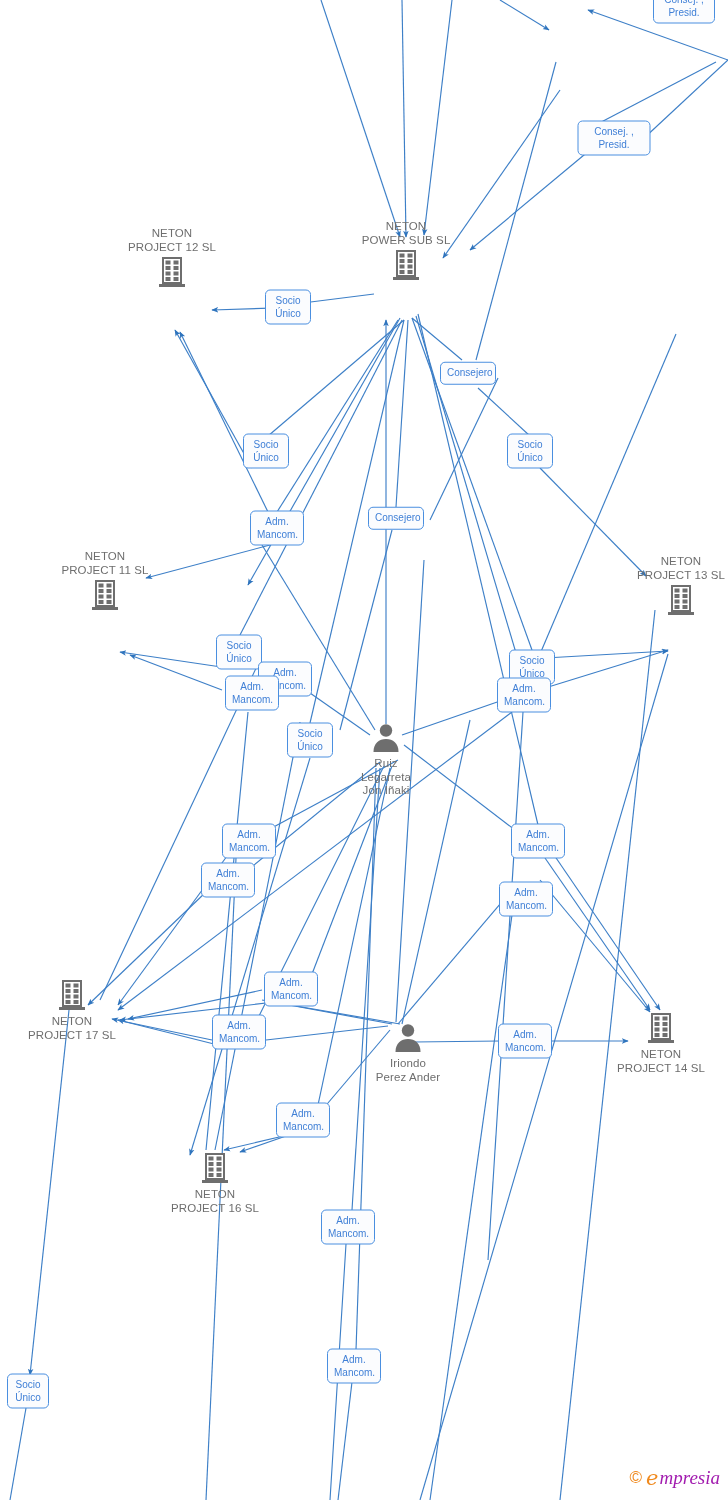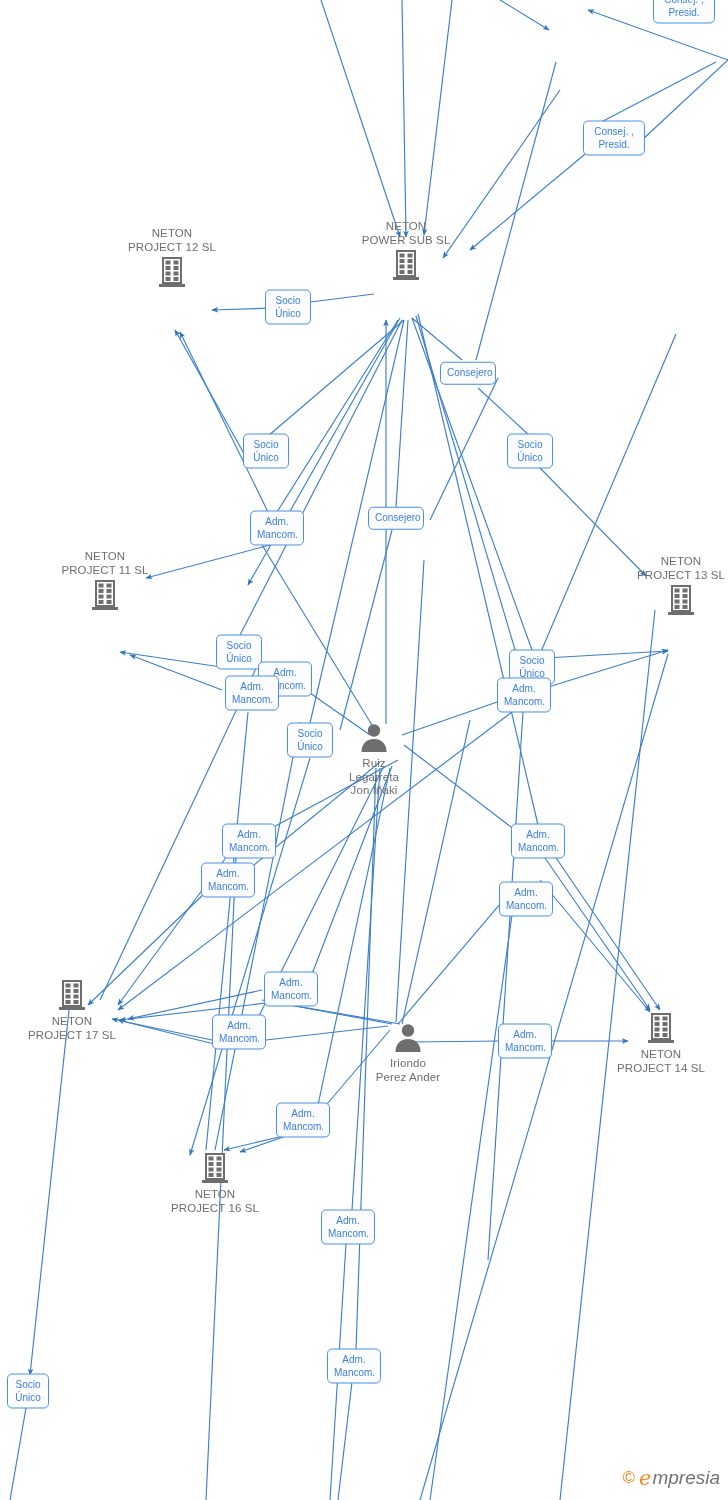--- a/index.html
+++ b/index.html
@@ -14,21 +14,21 @@
   .node.person .caption{margin-top:1px;}
 
   .lbl{position:absolute;transform:translate(-50%,-50%);
        background:#fbfcfe;border:1.3px solid #4a8fe0;border-radius:5px;
        color:#3f7fd6;font-size:10px;line-height:12.5px;text-align:center;
        padding:4px 6px;white-space:pre-line;box-sizing:border-box;}
 
   .wm{position:absolute;right:8px;bottom:10px;display:flex;align-items:center;gap:4px;}
   .wm .c{font-size:17px;color:#f08a1e;}
   .wm .e{font-size:21px;color:#f08a1e;font-family:"DejaVu Serif",serif;font-style:italic;}
-  .wm .rest{font-size:19px;color:#737373;font-family:Liberation Sans, sans-serif;font-style:italic;margin-left:-3px;}
+  .wm .rest{font-size:19px;color:#a21caf;font-family:Liberation Serif, serif;font-style:italic;margin-left:-3px;}
 </style>
 </head>
 <body>
 
 <div id="canvas">
   <svg id="edges" viewBox="0 0 728 1500" xmlns="http://www.w3.org/2000/svg">
     <defs>
       <marker id="arw" viewBox="0 0 10 10" refX="9" refY="5" markerWidth="6" markerHeight="6" orient="auto-start-reverse">
         <path d="M0,1 L10,5 L0,9 L2.5,5 z" fill="#2f74bd"></path>
       </marker>
@@ -230,42 +230,42 @@
     <rect x="15.5" y="10" width="5" height="4" fill="#6e6e6e"></rect>
     <rect x="7.5" y="15.5" width="5" height="4" fill="#6e6e6e"></rect>
     <rect x="15.5" y="15.5" width="5" height="4" fill="#6e6e6e"></rect>
     <rect x="7.5" y="21" width="5" height="4" fill="#6e6e6e"></rect>
     <rect x="15.5" y="21" width="5" height="4" fill="#6e6e6e"></rect>
     <rect x="1" y="28" width="26" height="3" fill="#6e6e6e"></rect>
   </svg></span>
         <div class="caption">NETON
 PROJECT 16  SL</div>
       </div>
-      <div class="node person" style="left: 374px; top: 722px;">
+      <div class="node person" style="left: 386px; top: 722px;">
         <span class="glyph"><svg width="30" height="30" viewBox="0 0 30 30">
     <circle cx="15" cy="8.5" r="6.2" fill="#6e6e6e"></circle>
     <path d="M2.5,30 C2.5,21 8,17 15,17 C22,17 27.5,21 27.5,30 Z" fill="#6e6e6e"></path>
   </svg></span>
         <div class="caption">Ruiz
 Legarreta
 Jon Iñaki</div>
       </div>
       <div class="node person" style="left: 408px; top: 1022px;">
         <span class="glyph"><svg width="30" height="30" viewBox="0 0 30 30">
     <circle cx="15" cy="8.5" r="6.2" fill="#6e6e6e"></circle>
     <path d="M2.5,30 C2.5,21 8,17 15,17 C22,17 27.5,21 27.5,30 Z" fill="#6e6e6e"></path>
   </svg></span>
         <div class="caption">Iriondo
 Perez Ander</div>
       </div>
     </div>
   <div id="label-layer">
       <div class="lbl" style="left: 684px; top: 6px; width: 62px; min-height: 30px;">Consej. ,
 Presid.</div>
-      <div class="lbl" style="left: 614px; top: 138px; width: 62px; min-height: 34px;">Consej. ,
+      <div class="lbl" style="left: 614px; top: 138px; width: 73px; min-height: 34px;">Consej. ,
 Presid.</div>
       <div class="lbl" style="left: 288px; top: 307px; width: 46px; min-height: 34px;">Socio
 Único</div>
       <div class="lbl" style="left: 468px; top: 373px; width: 56px; min-height: 20px;">Consejero</div>
       <div class="lbl" style="left: 266px; top: 451px; width: 46px; min-height: 34px;">Socio
 Único</div>
       <div class="lbl" style="left: 530px; top: 451px; width: 46px; min-height: 34px;">Socio
 Único</div>
       <div class="lbl" style="left: 396px; top: 518px; width: 56px; min-height: 20px;">Consejero</div>
       <div class="lbl" style="left: 277px; top: 528px; width: 54px; min-height: 34px;">Adm.

